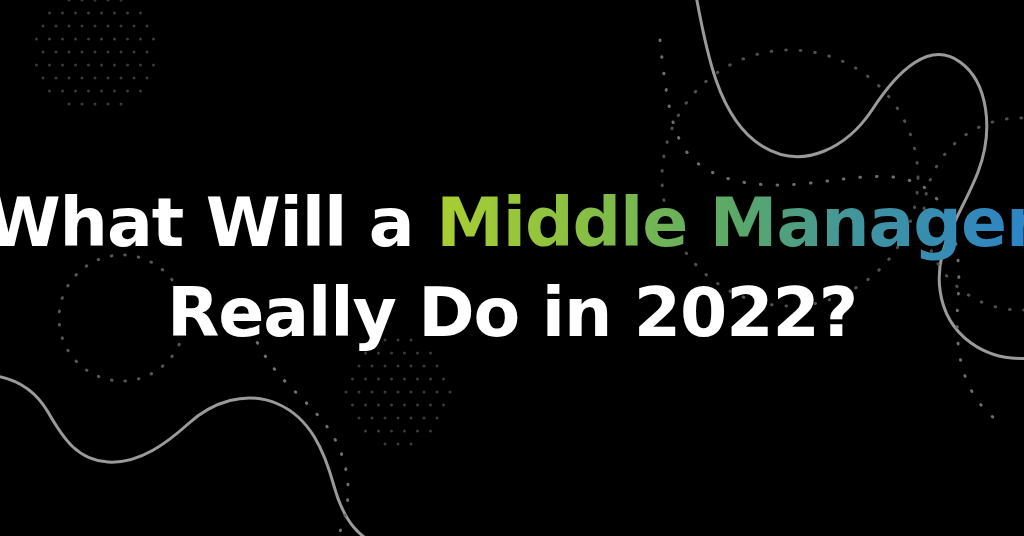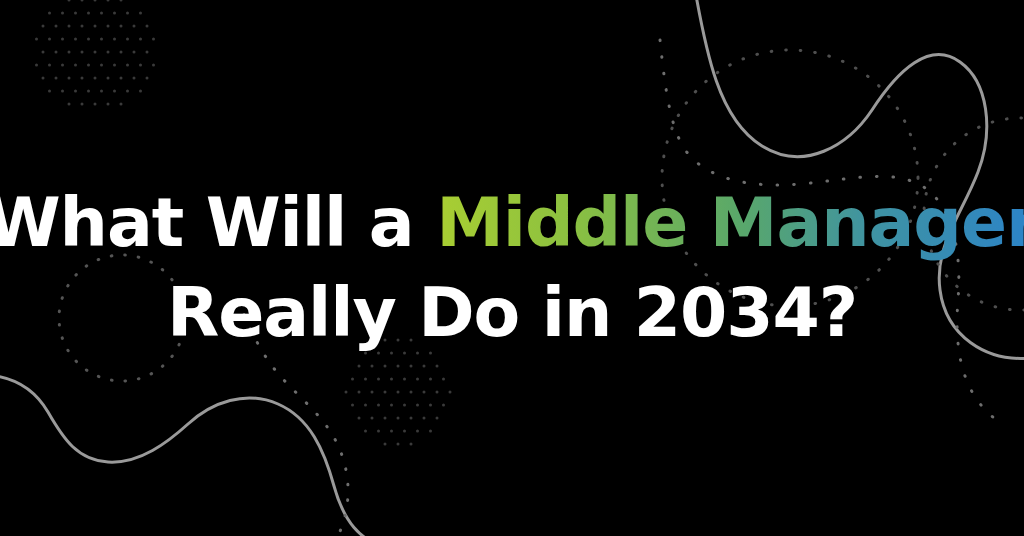--- a/index.html
+++ b/index.html
@@ -227,16 +227,16 @@
         <circle cx="385.0" cy="444.0" r="1.5" fill="#3a3a3a"></circle>
         <circle cx="398.0" cy="444.0" r="1.5" fill="#3a3a3a"></circle>
         <circle cx="411.0" cy="444.0" r="1.5" fill="#3a3a3a"></circle>
       </g>
   </svg>
 
   <div id="headline">
     <div class="headline-line">
       <span>What Will a </span><span class="grad">Middle Manager</span>
     </div>
-    <div class="headline-line">Really Do in 2034?</div>
+    <div class="headline-line">Really Do in 2022?</div>
   </div>
 
 </div>
 
 </body></html>

